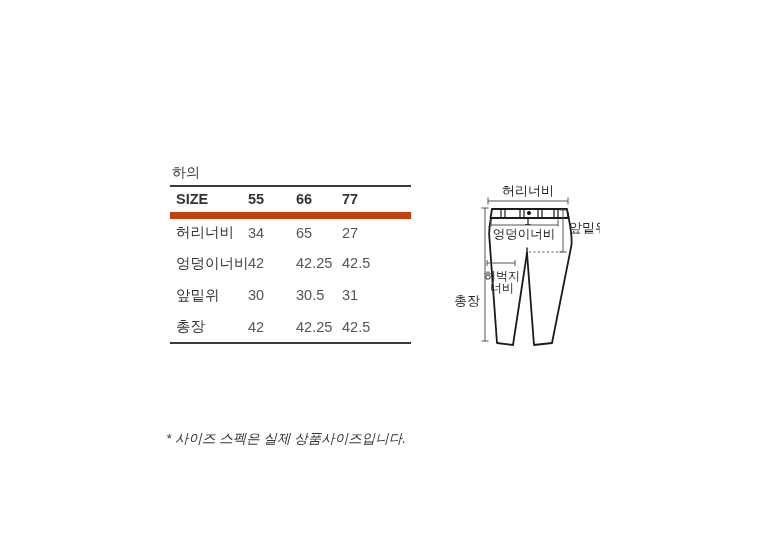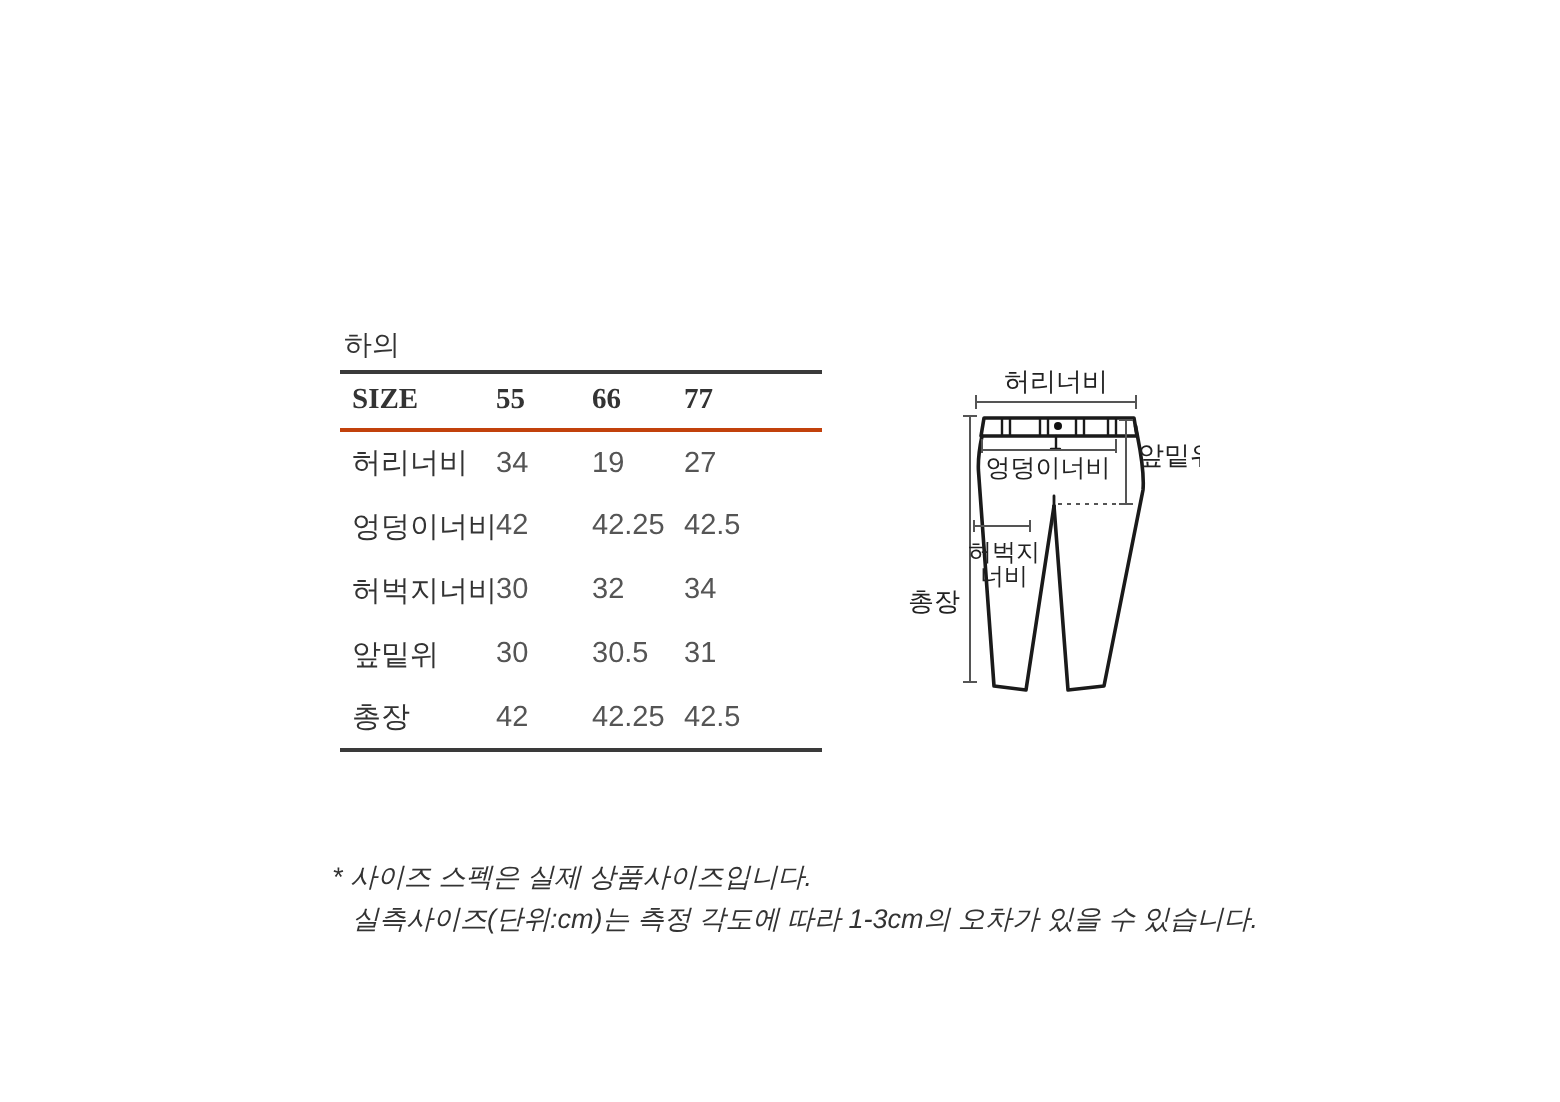--- a/index.html
+++ b/index.html
@@ -12,22 +12,21 @@
   .section-title {
     position:absolute; left:172px; top:164px;
     font-size:14px; font-weight:400; color:#333;
   }
   table.size-table {
     position:absolute; left:170px; top:185px;
     width:241px; border-collapse:collapse; table-layout:fixed;
   }
   table.size-table thead tr {
     border-top:2px solid #3a3a3a;
-    border-bottom:2px solid #c2410c;
-    font-family:Liberation Serif, serif;
+    border-bottom:7px solid #c2410c;
   }
   table.size-table tbody tr:last-child { border-bottom:2px solid #3a3a3a; }
   table.size-table th, table.size-table td {
     font-size:14.5px; vertical-align:middle; white-space:nowrap;
   }
   table.size-table thead th { height:29px; font-weight:600; color:#333; }
   table.size-table tbody td { height:32px; }
   .cell-label { text-align:left; padding-left:6px; color:#333; }
   .cell-num   { text-align:left; color:#555; }
   thead .cell-num { color:#333; }
@@ -65,36 +64,29 @@
         <th class="cell-num">55</th>
         <th class="cell-num">66</th>
         <th class="cell-num">77</th>
         <th></th>
       </tr>
     </thead>
     <tbody>
       <tr>
         <td class="cell-label">허리너비</td>
         <td class="cell-num">34</td>
-        <td class="cell-num">19</td>
+        <td class="cell-num">65</td>
         <td class="cell-num">27</td>
         <td></td>
       </tr>
       <tr>
         <td class="cell-label">엉덩이너비</td>
         <td class="cell-num">42</td>
         <td class="cell-num">42.25</td>
         <td class="cell-num">42.5</td>
-        <td></td>
-      </tr>
-      <tr>
-        <td class="cell-label">허벅지너비</td>
-        <td class="cell-num">30</td>
-        <td class="cell-num">32</td>
-        <td class="cell-num">34</td>
         <td></td>
       </tr>
       <tr>
         <td class="cell-label">앞밑위</td>
         <td class="cell-num">30</td>
         <td class="cell-num">30.5</td>
         <td class="cell-num">31</td>
         <td></td>
       </tr>
       <tr>
@@ -148,16 +140,15 @@
     <text x="78" y="20" font-size="13" text-anchor="middle">허리너비</text>
     <text x="74" y="63" font-size="12.5" text-anchor="middle">엉덩이너비</text>
     <text x="119" y="57" font-size="13" text-anchor="start">앞밑위</text>
     <text x="52" y="105" font-size="12" text-anchor="middle">허벅지</text>
     <text x="52" y="117" font-size="12" text-anchor="middle">너비</text>
     <text x="17" y="130" font-size="13" text-anchor="middle">총장</text>
   </svg>
 
   <div class="footnotes">
     <p>* 사이즈 스펙은 실제 상품사이즈입니다.</p>
-    <p class="fn-indent">실측사이즈(단위:cm)는 측정 각도에 따라 1-3cm의 오차가 있을 수 있습니다.</p>
   </div>
 
 </div>
 
 </body></html>

